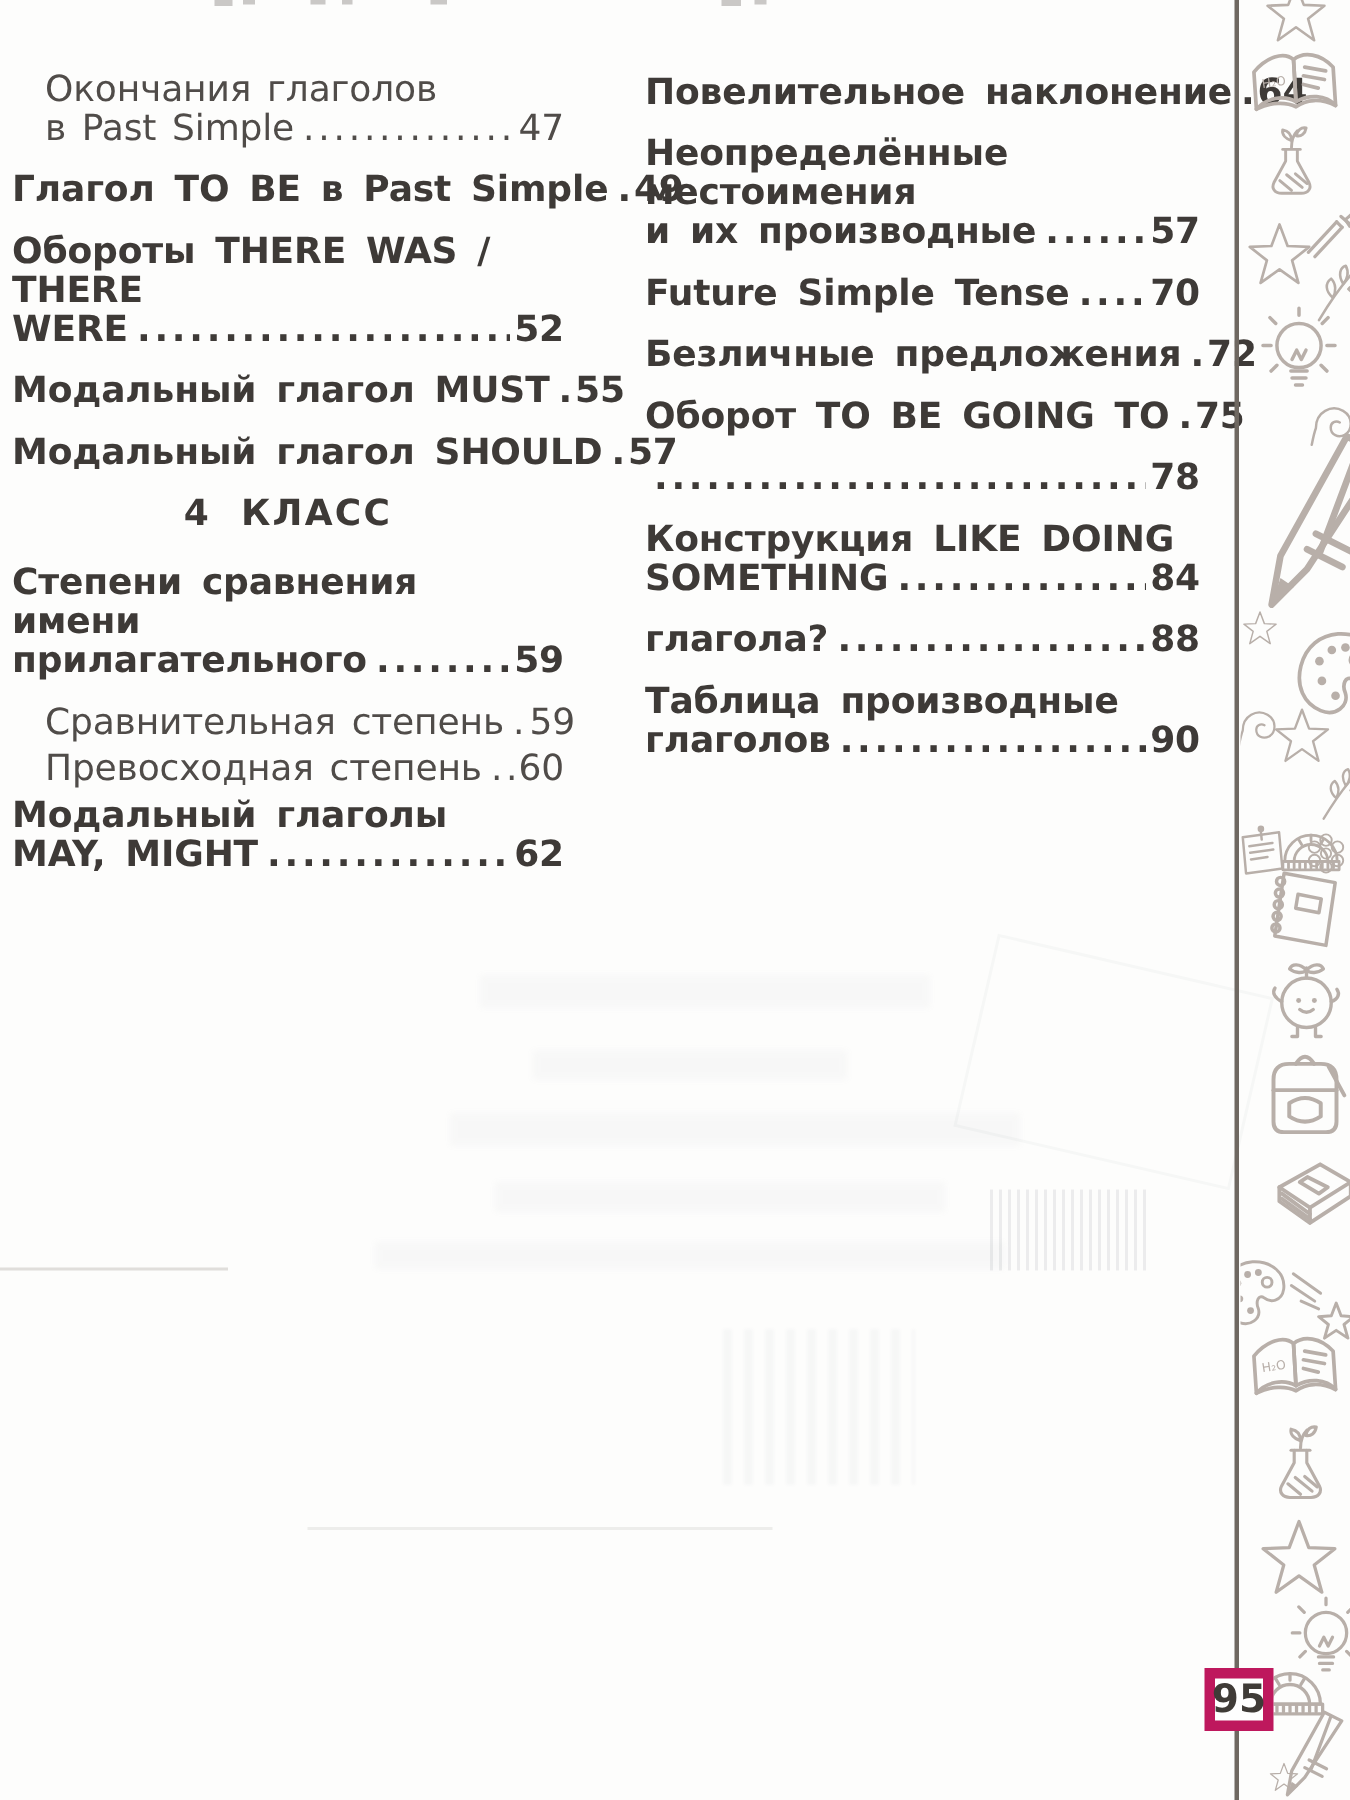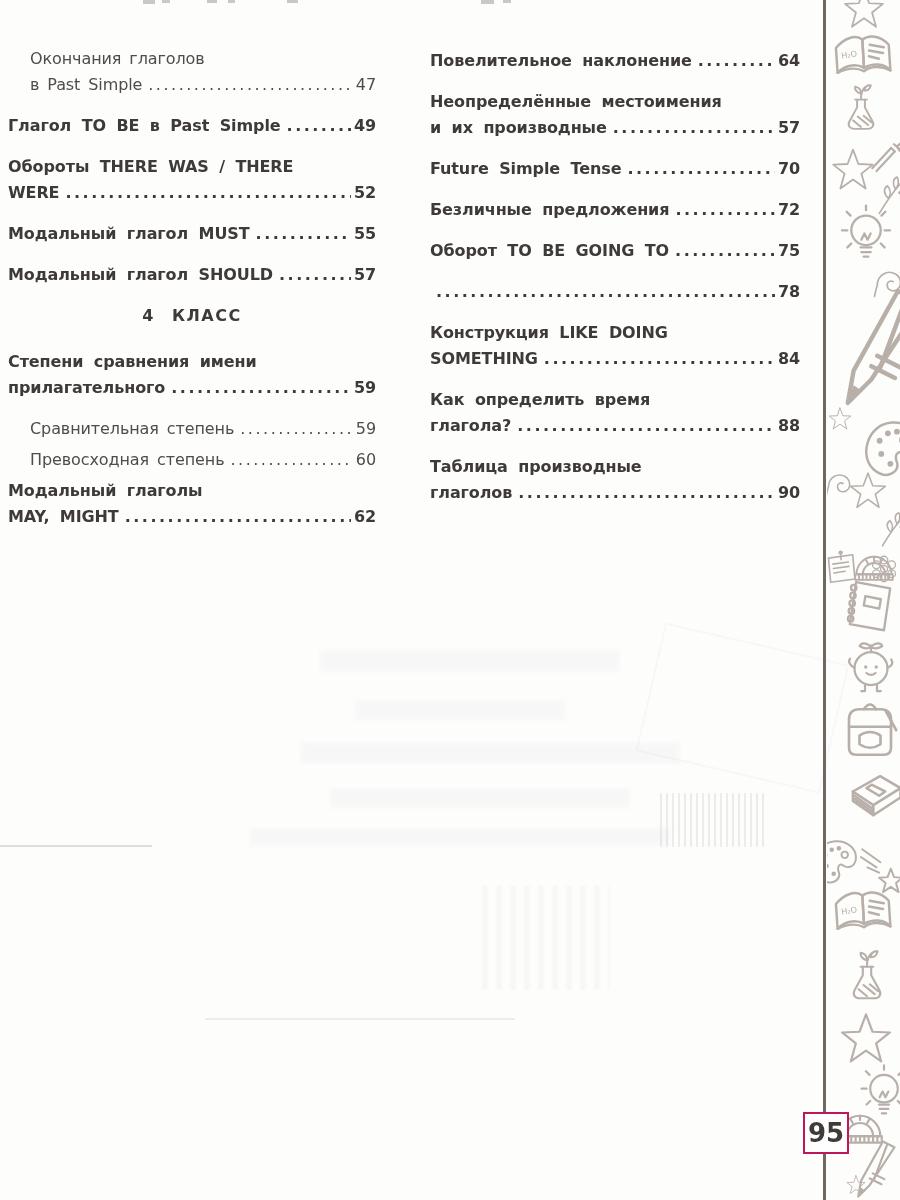--- a/index.html
+++ b/index.html
@@ -7,21 +7,21 @@
     position:relative;width:900px;height:1200px;margin:0 auto;
     background:#fdfdfc;overflow:hidden;
     font-family:"DejaVu Sans","Liberation Sans",sans-serif;
     color:#3e3a37;
   }
   
   .col{position:absolute;top:46px;}
   .col-left{left:8px;width:368px;}
   .col-right{left:430px;width:370px;top:48px;}
   .entry{
-    margin-bottom:15px;font-weight:bold;font-size:16px;line-height:26px;
+    margin-bottom:15px;font-weight:bold;font-size:24px;line-height:26px;
     letter-spacing:-0.1px;word-spacing:5px;color:#3e3a37;
   }
   .entry.sub{font-weight:normal;color:#504c49;padding-left:22px;margin-bottom:5px;word-spacing:3px;}
   .col .entry.sub:first-child{margin-bottom:15px;}
   .entry.heading{text-align:center;margin:0 0 20px;letter-spacing:1.5px;word-spacing:10px;}
   .row{display:flex;align-items:baseline;}
   .t{white-space:nowrap;}
   .dots{flex:1 1 10px;min-width:8px;overflow:hidden;white-space:nowrap;margin:0 3px 0 6px;}
   .dots::after{
     content:"..........................................................................................";
@@ -31,21 +31,21 @@
   
   .rule{position:absolute;left:823px;top:0;width:2.5px;height:1200px;background:#6f6861;}
   .doodle-strip{position:absolute;left:827px;top:0;width:73px;height:1200px;}
   .doodle-strip svg{display:block;}
   .d{stroke:#b8afa9;stroke-width:3;fill:none;stroke-linecap:round;stroke-linejoin:round;}
   .df{fill:#b8afa9;stroke:none;}
   .dt{fill:#b8afa9;stroke:none;font-family:"DejaVu Sans",sans-serif;font-size:10px;}
   
   .pagenum-box{
     position:absolute;left:803px;top:1112px;width:46px;height:42px;
-    background:#fefefe;border:2px solid #be185d;box-sizing:border-box;
+    background:#fefefe;border:7px solid #be185d;box-sizing:border-box;
     display:flex;align-items:center;justify-content:center;
     font-size:26px;font-weight:bold;color:#3f3b37;z-index:5;
   }
   
   .mark{position:absolute;background:#6b6560;opacity:.35;}
   .ghost{position:absolute;background:#989ea8;opacity:.05;filter:blur(2px);}
   .ghost-line{position:absolute;background:#a9a49e;opacity:.35;height:1.5px;}
   .ghost-barcode{
     position:absolute;left:660px;top:793px;width:106px;height:54px;opacity:.10;
     background:repeating-linear-gradient(90deg,#5c6472 0 2px,transparent 2px 6px);
@@ -200,21 +200,20 @@
       </div>
       <div class="entry bold">
         <div>Конструкция LIKE DOING</div>
         <div class="row">
           <span class="t">SOMETHING</span>
           <span class="dots"></span>
           <span class="num">84</span>
         </div>
       </div>
       <div class="entry bold">
-        <div>Как определить время</div>
         <div class="row">
           <span class="t">глагола?</span>
           <span class="dots"></span>
           <span class="num">88</span>
         </div>
       </div>
       <div class="entry bold">
         <div>Таблица производные</div>
         <div class="row">
           <span class="t">глаголов</span>

